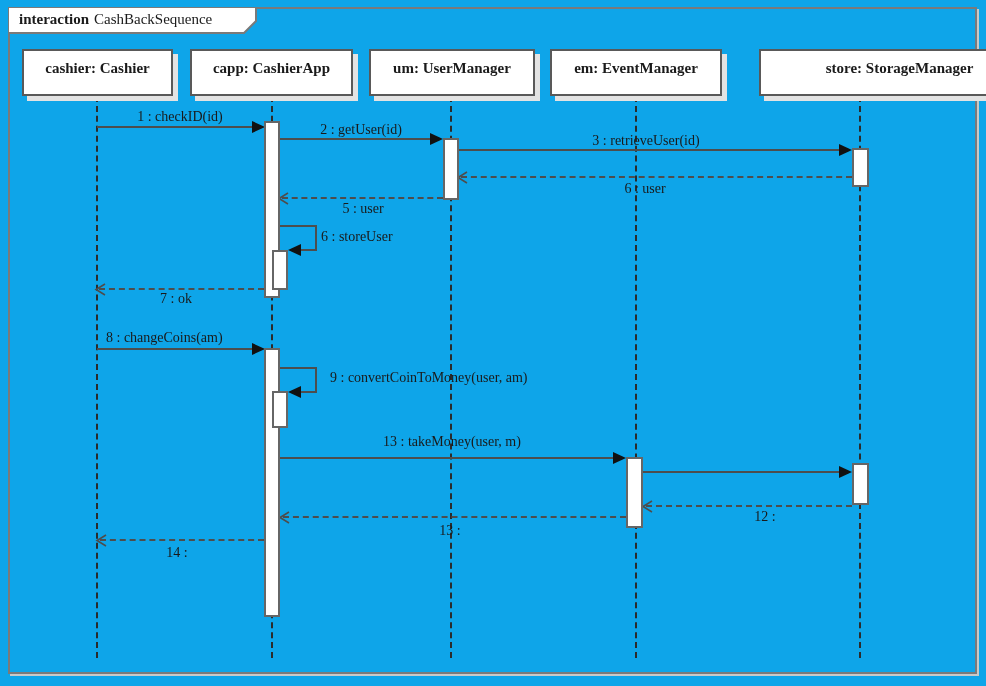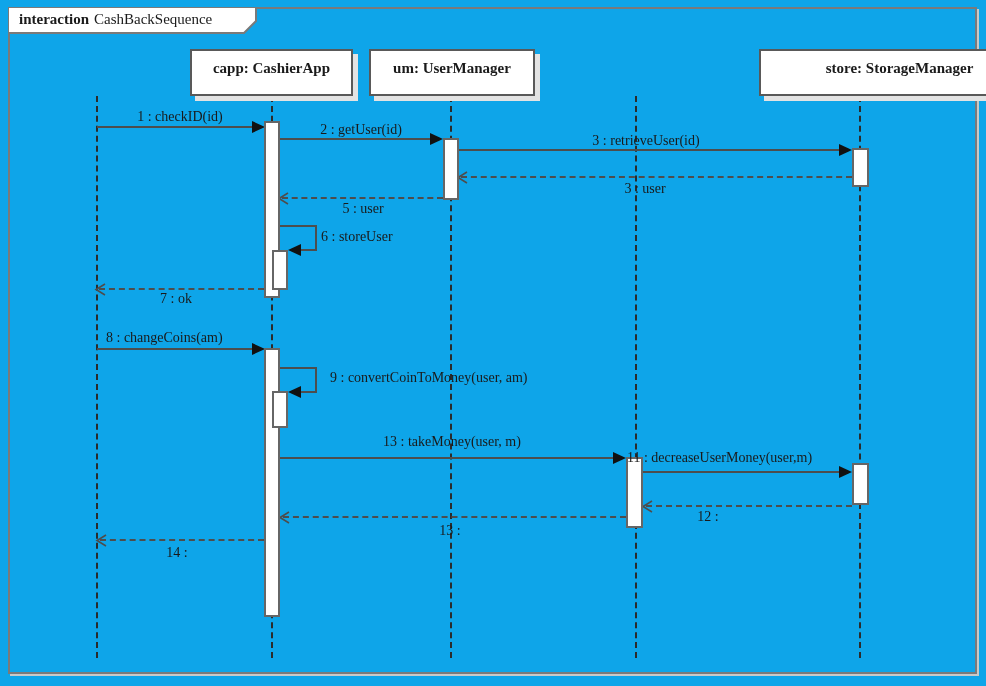--- a/index.html
+++ b/index.html
@@ -42,22 +42,24 @@
       <span class="kw">interaction</span><span>CashBackSequence</span>
     </div>
   </div>
 
   <div class="lifeline" style="left:96px;top:96px;height:562px;"></div>
   <div class="lifeline" style="left:271px;top:96px;height:562px;"></div>
   <div class="lifeline" style="left:450px;top:96px;height:562px;"></div>
   <div class="lifeline" style="left:635px;top:96px;height:562px;"></div>
   <div class="lifeline" style="left:859px;top:96px;height:562px;"></div>
 
+  <div class="head" style="left:22px;width:147px;"><span>cashier: Cashier</span></div>
   <div class="head" style="left:190px;width:159px;"><span>capp: CashierApp</span></div>
   <div class="head" style="left:369px;width:162px;"><span>um: UserManager</span></div>
+  <div class="head" style="left:550px;width:168px;"><span>em: EventManager</span></div>
   <div class="head" style="left:759px;width:197px;padding-left:40px;"><span>store: StorageManager</span></div>
 
   <div class="mline" style="left:97px;top:126px;width:156px;"></div>
   <div class="head-r" style="left:252px;top:121px;"></div>
 
   <div class="mline" style="left:280px;top:138px;width:152px;"></div>
   <div class="head-r" style="left:430px;top:133px;"></div>
 
   <div class="mline" style="left:459px;top:149px;width:382px;"></div>
   <div class="head-r" style="left:839px;top:144px;"></div>
@@ -116,25 +118,24 @@
   <div class="act" style="left:852px;top:148px;width:13px;height:35px;"></div>
   <div class="act" style="left:272px;top:250px;width:12px;height:36px;"></div>
   <div class="act" style="left:264px;top:348px;width:12px;height:265px;"></div>
   <div class="act" style="left:272px;top:391px;width:12px;height:33px;"></div>
   <div class="act" style="left:626px;top:457px;width:13px;height:67px;"></div>
   <div class="act" style="left:852px;top:463px;width:13px;height:38px;"></div>
 
   <div class="mlabel center" style="left:180px;top:109px;">1 : checkID(id)</div>
   <div class="mlabel center" style="left:361px;top:122px;">2 : getUser(id)</div>
   <div class="mlabel center" style="left:646px;top:133px;">3 : retrieveUser(id)</div>
-  <div class="mlabel center" style="left:645px;top:181px;">3 : user</div>
+  <div class="mlabel center" style="left:645px;top:181px;">6 : user</div>
   <div class="mlabel center" style="left:363px;top:201px;">5 : user</div>
   <div class="mlabel" style="left:321px;top:229px;">6 : storeUser</div>
   <div class="mlabel center" style="left:176px;top:291px;">7 : ok</div>
   <div class="mlabel" style="left:106px;top:330px;">8 : changeCoins(am)</div>
   <div class="mlabel" style="left:306px;top:370px;margin-left:24px;">9 : convertCoinToMoney(user, am)</div>
   <div class="mlabel center" style="left:452px;top:434px;">13 : takeMoney(user, m)</div>
-  <div class="mlabel" style="left:627px;top:450px;">11 : decreaseUserMoney(user,m)</div>
-  <div class="mlabel center" style="left:708px;top:509px;text-align:center;">12 :</div>
+  <div class="mlabel center" style="left:765px;top:509px;text-align:center;">12 :</div>
   <div class="mlabel center" style="left:450px;top:523px;">13 :</div>
   <div class="mlabel center" style="left:177px;top:545px;">14 :</div>
 
 </div>
 
 </body></html>

